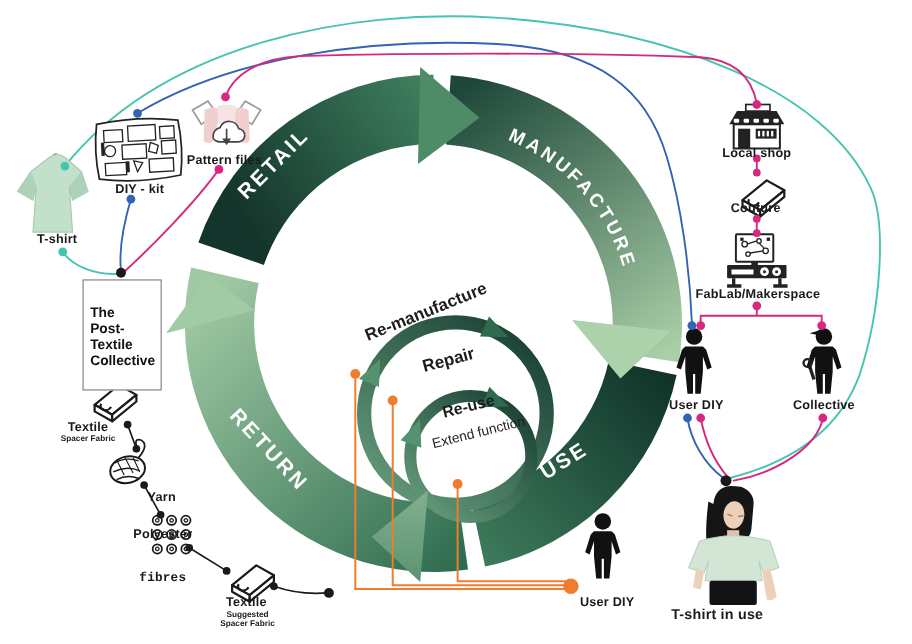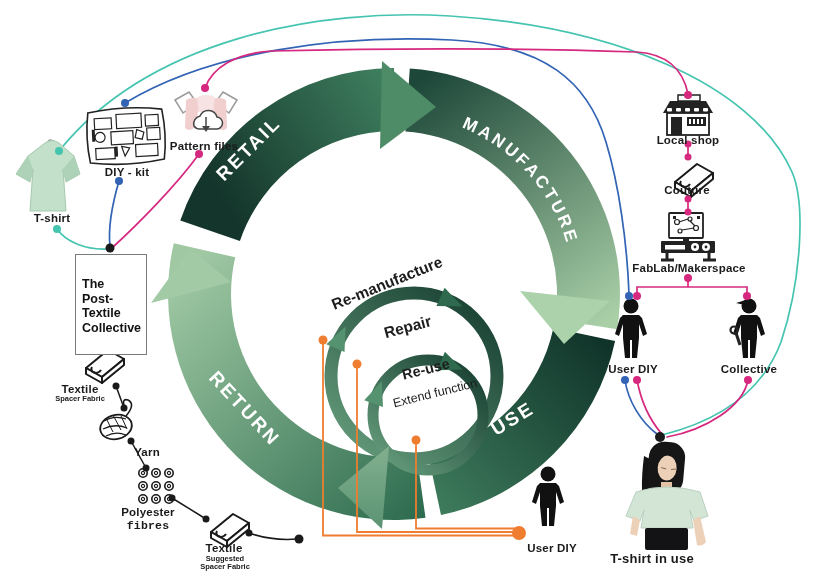--- a/index.html
+++ b/index.html
@@ -321,21 +321,21 @@
 <div id="collective-box">
   <div>The</div>
   <div>Post-</div>
   <div>Textile</div>
   <div>Collective</div>
 </div>
 
 <div class="lbl" style="left:80px;top:383px;">Textile</div>
 <div class="sublbl" style="left:80px;top:394px;">Spacer Fabric</div>
 <div class="lbl" style="left:107px;top:446px;margin-left:40px;">Yarn</div>
-<div class="lbl" style="left:148px;top:506px;">Polyester</div>
+<div class="lbl" style="left:148px;top:480px;">Polyester</div>
 <div class="lbl" style="left:148px;top:519px;font-family:Liberation Mono, monospace;">fibres</div>
 <div class="lbl" style="left:224px;top:542px;">Textile</div>
 <div class="sublbl" style="left:225px;top:554px;">Suggested</div>
 <div class="sublbl" style="left:225px;top:562px;">Spacer Fabric</div>
 
 <div class="lbl" style="left:688px;top:134px;">Local shop</div>
 <div class="lbl" style="left:687px;top:184px;">Couture</div>
 <div class="lbl" style="left:689px;top:262px;">FabLab/Makerspace</div>
 <div class="lbl" style="left:633px;top:363px;">User DIY</div>
 <div class="lbl" style="left:749px;top:363px;">Collective</div>

